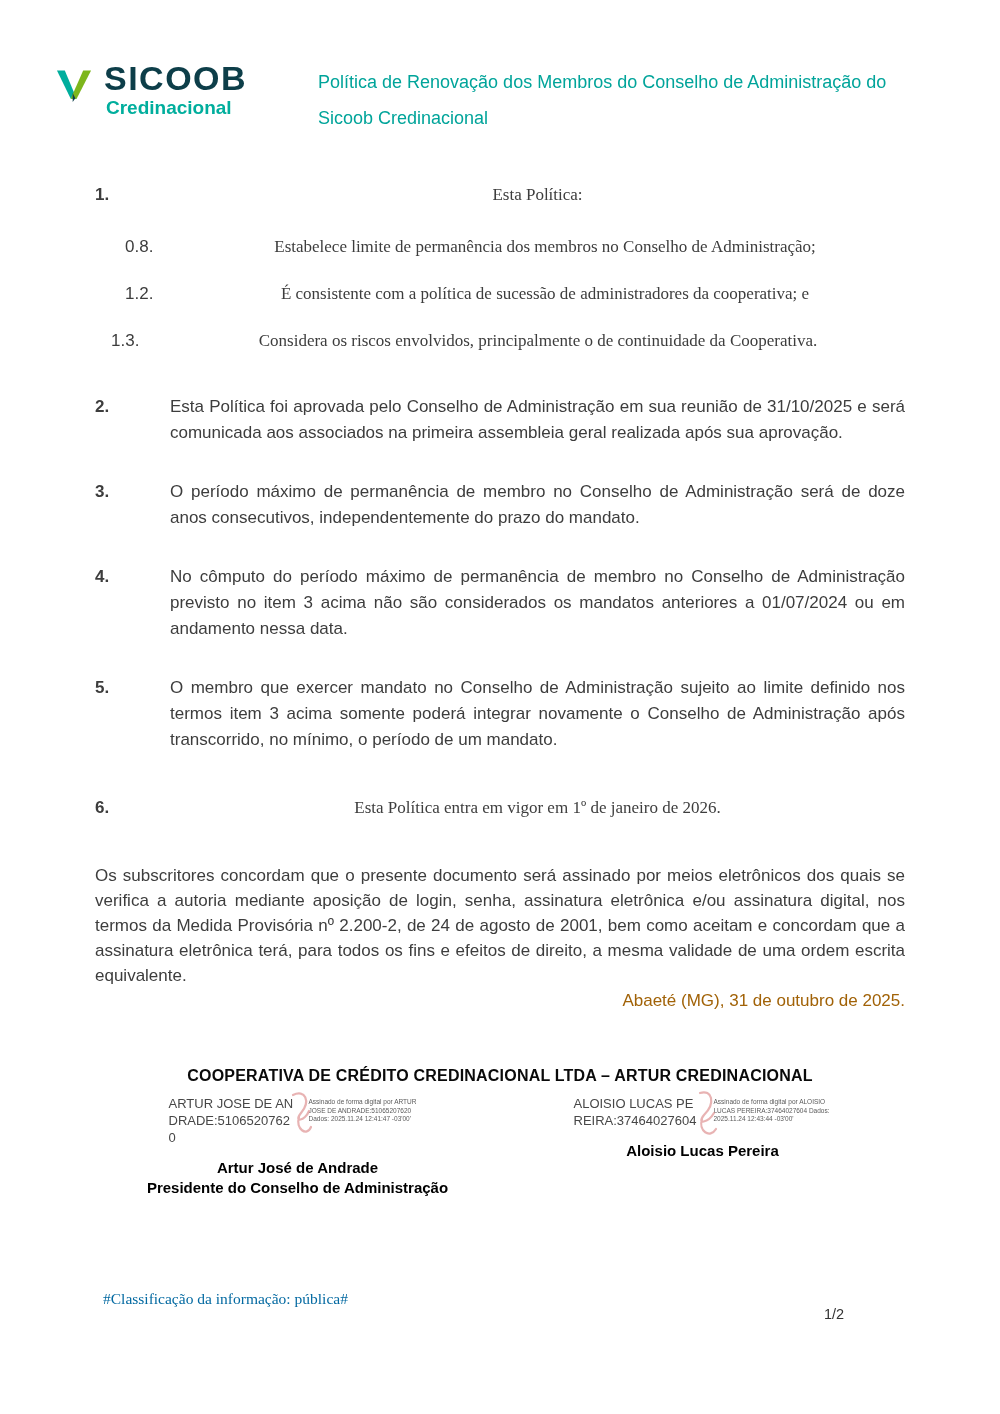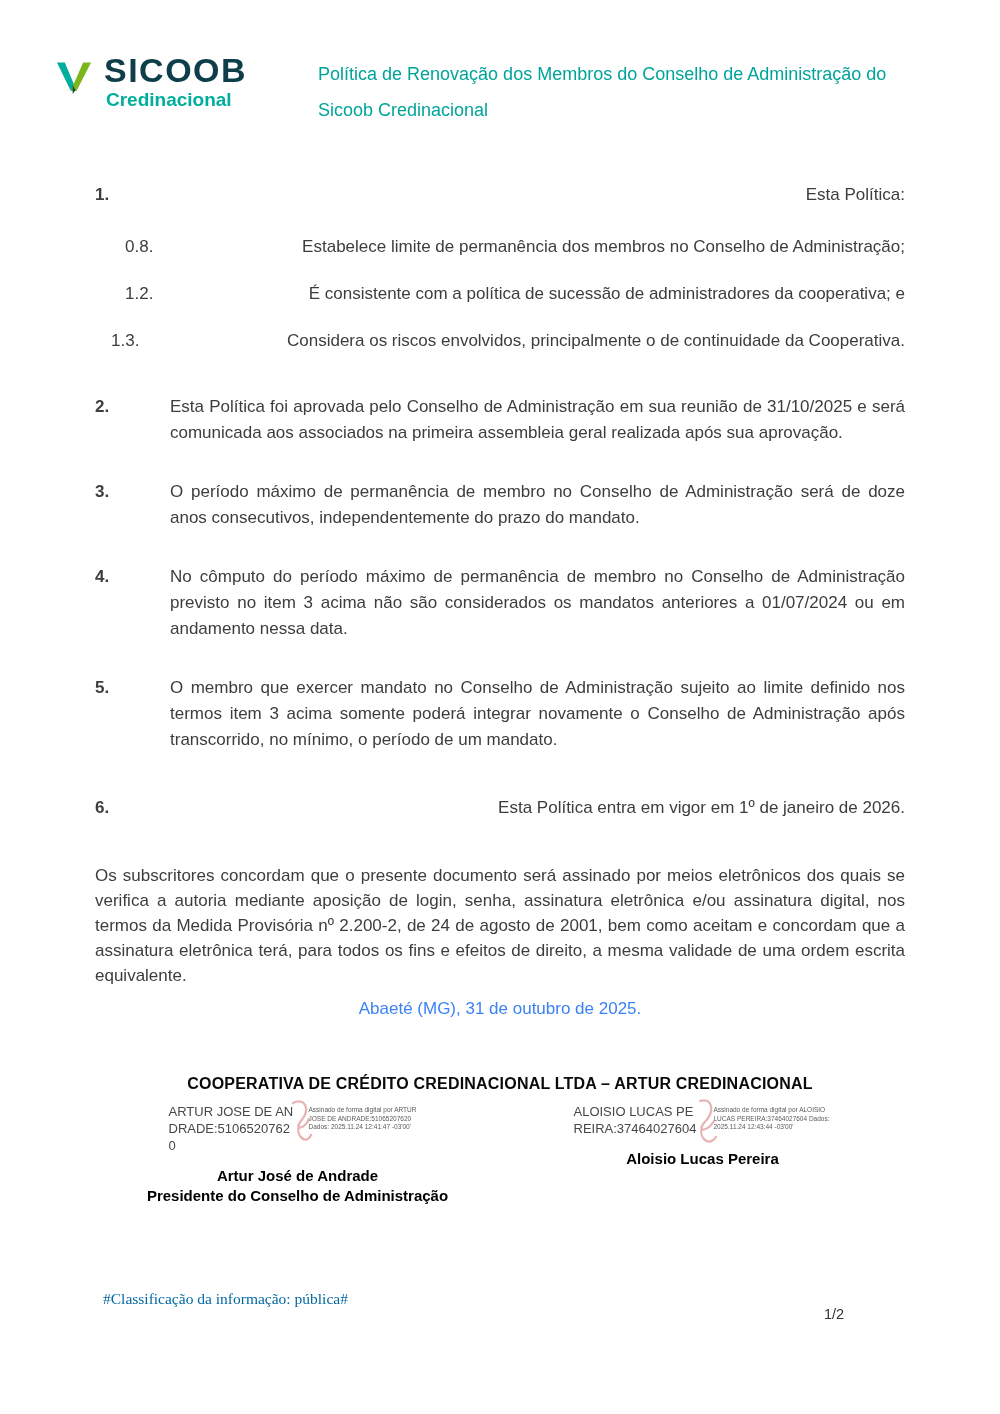--- a/index.html
+++ b/index.html
@@ -9,43 +9,43 @@
     width: 1000px;
     height: 1414px;
     background: #ffffff;
     font-family: "Liberation Sans", sans-serif;
     color: #3d3d3d;
     overflow: hidden;
     margin: 0 auto;
   }
 
   
-  .doc-header { position: absolute; left: 0; top: 8px; width: 100%; height: 180px; }
+  .doc-header { position: absolute; left: 0; top: 16px; width: 100%; height: 180px; }
   .logo { position: absolute; left: 52px; top: 44px; display: flex; gap: 8px; align-items: flex-start; }
   .logo-mark { width: 44px; height: 42px; margin-top: 4px; flex: 0 0 auto; }
   .logo-text { display: flex; flex-direction: column; }
   .brand { font-size: 34px; font-weight: bold; color: #0d3e49; letter-spacing: 1.5px; line-height: 36px; }
   .brand-sub { font-size: 19px; font-weight: bold; color: #00AE9D; line-height: 24px; margin-left: 2px; }
   .doc-title { position: absolute; left: 318px; top: 48px; width: 640px; font-size: 18px; line-height: 36px; color: #00a49a; }
 
   
   .doc-body { position: absolute; left: 95px; top: 182px; width: 810px; }
   .clause { display: flex; font-size: 17px; line-height: 26px; color: #3d3d3d; margin-bottom: 33px; }
   .clause .num { flex: 0 0 auto; width: 75px; font-weight: bold; }
   .clause .text { flex: 1; text-align: justify; }
-  .clause.single .text { text-align: right; }
+  .clause.single .text { text-align: center; font-family: Liberation Serif, serif; }
   .clause.first { margin-bottom: 26px; }
   .clause.sub { margin-left: 30px; margin-bottom: 21px; }
   .clause.sub .num { width: 60px; font-weight: normal; }
   .clause.sub-last { margin-bottom: 40px; margin-left: 16px; }
   .clause.c5 { margin-bottom: 42px; }
   .clause.c6 { margin-bottom: 42px; }
 
   .closing { font-size: 17px; line-height: 25px; text-align: justify; color: #3d3d3d; }
-  .dateline { text-align: center; font-size: 17px; line-height: 26px; margin-top: 8px; color: #3b82f6; }
+  .dateline { text-align: right; font-size: 17px; line-height: 26px; margin-top: 0; color: #a16207; }
 
   
   .sig-heading { text-align: center; font-weight: bold; font-size: 16px; color: #0a0a0a; margin-top: 53px; letter-spacing: 0.2px; }
   .sig-row { display: flex; margin-top: 10px; }
   .sig-col { width: 50%; display: flex; flex-direction: column; align-items: center; }
   .stamp { display: flex; gap: 12px; align-items: flex-start; position: relative; }
   .stamp-big { font-size: 13px; line-height: 17px; color: #474747; width: 128px; word-break: break-all; }
   .stamp-small { font-size: 6.5px; line-height: 8.5px; color: #5a5a5a; width: 118px; padding-top: 3px; }
   .scribble { position: absolute; left: 116px; top: -8px; width: 34px; height: 58px; pointer-events: none; }
   .sig-name { font-weight: bold; font-size: 15px; color: #000; text-align: center; margin-top: 12px; line-height: 20px; }

